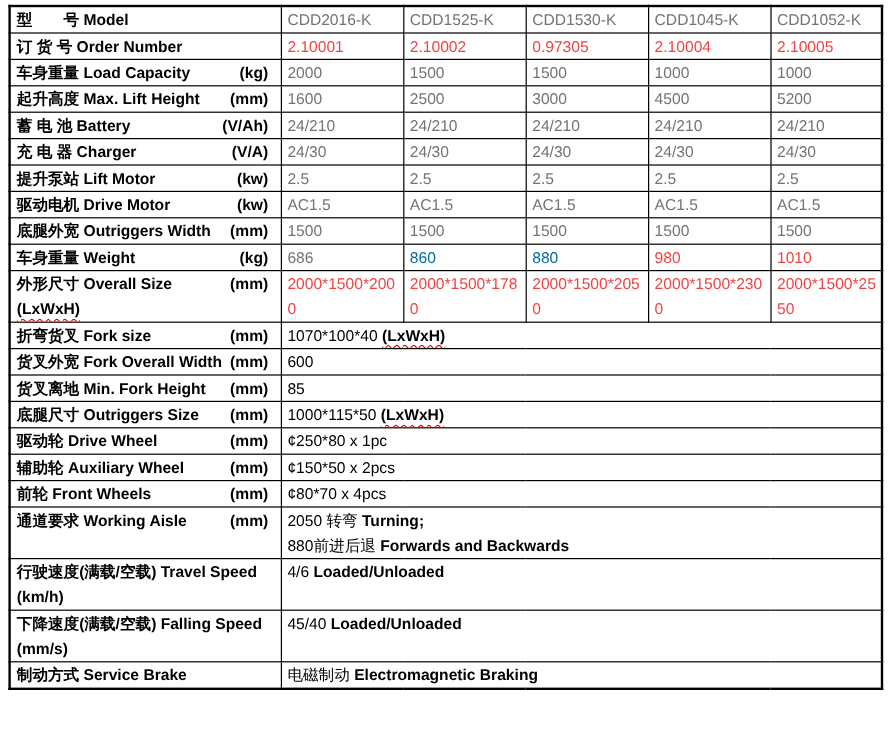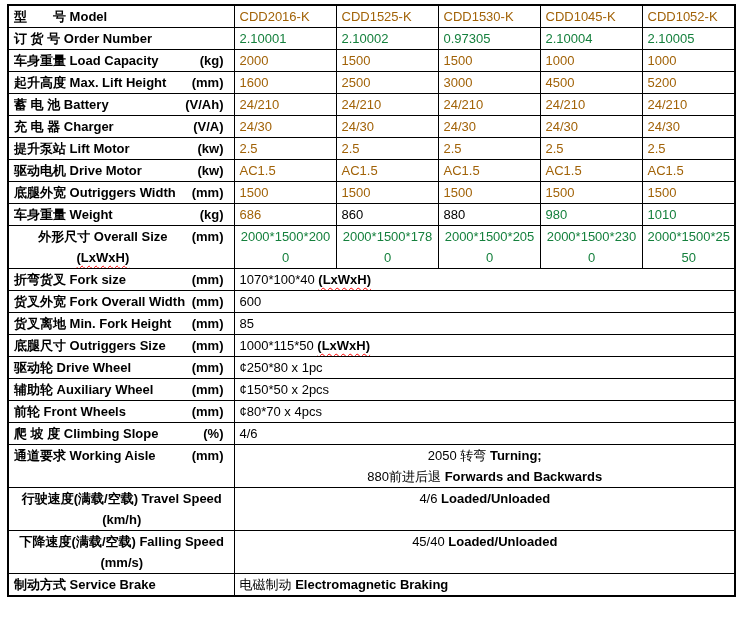--- a/index.html
+++ b/index.html
@@ -17,27 +17,27 @@
     border: 2px solid #000;
   }
   td {
     border: 1px solid #000;
     vertical-align: top;
     line-height: 21px;
     padding: 0 4px 0 5px;
     overflow: hidden;
   }
   tr.r1 > td { height: 21px; }
-  tr.r2 > td { height: 42px; text-align: center; }
+  tr.r2 > td { height: 42px; }
   td.lbl { font-weight: bold; }
   .lline { display: flex; justify-content: space-between; }
   .unit { margin-right: 6px; white-space: nowrap; }
-  .c-blue { color: #a16207; }
-  .c-red  { color: #000000; }
-  .c-black { color: #15803d; }
+  .c-blue { color: #737373; }
+  .c-red  { color: #0369a1; }
+  .c-black { color: #ef4444; }
   .b { font-weight: bold; }
   .sq {
     text-decoration-line: underline;
     text-decoration-style: wavy;
     text-decoration-color: #ff0000;
     text-decoration-thickness: 1px;
     text-underline-offset: 3px;
   }
   td.wrapnum { word-break: break-all; }
 </style>
@@ -271,29 +271,20 @@
     <tr class="r1">
       <td class="lbl">
             <div class="lline">
               <span>前轮 Front Wheels</span>
               <span class="unit">(mm)</span>
             </div>
           </td>
       <td colspan="5"><span>¢80*70 x 4pcs</span></td>
     </tr>
 
-    <tr class="r1">
-      <td class="lbl">
-            <div class="lline">
-              <span>爬 坡 度 Climbing Slope</span>
-              <span class="unit">(%)</span>
-            </div>
-          </td>
-      <td colspan="5"><span>4/6</span></td>
-    </tr>
 
     <tr class="r2">
       <td class="lbl">
             <div class="lline">
               <span>通道要求  Working Aisle</span>
               <span class="unit">(mm)</span>
             </div>
           </td>
       <td colspan="5">
         <div><span>2050 转弯 </span><span class="b">Turning;</span></div>

